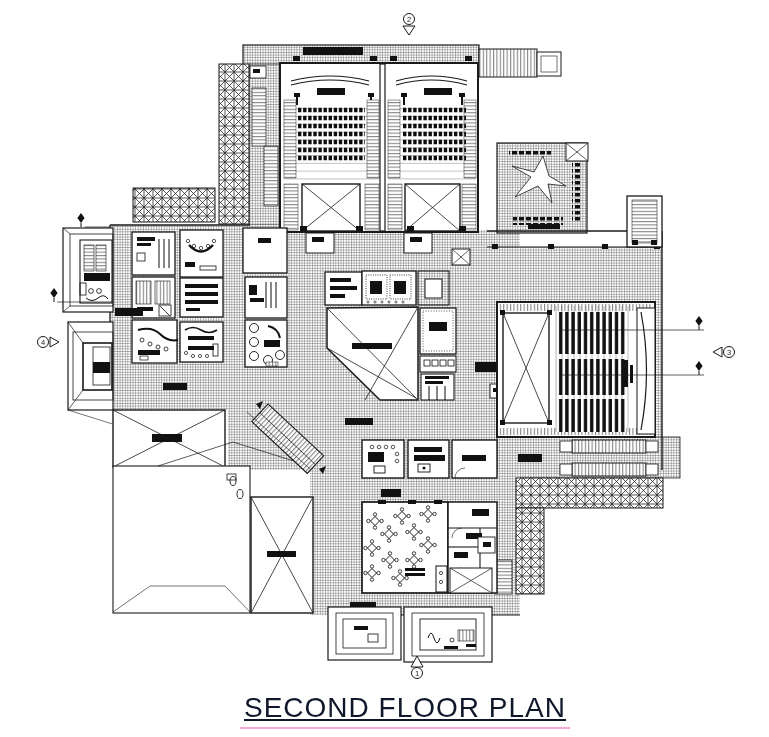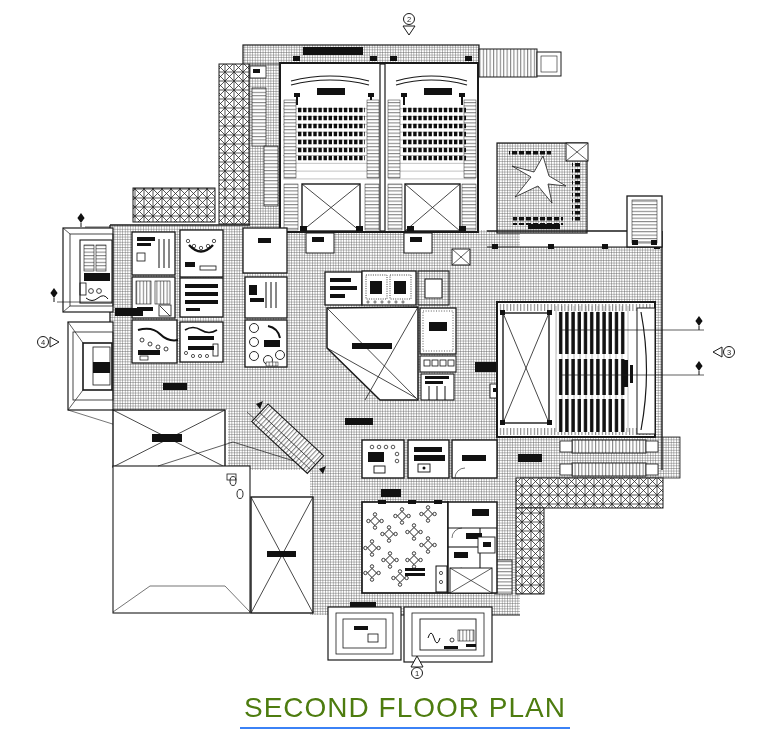--- a/index.html
+++ b/index.html
@@ -1,21 +1,21 @@
 <!DOCTYPE html>
 <html><head>
 <meta charset="utf-8">
 <style>
   html,body{margin:0;padding:0;background:#ffffff;}
   .stage{position:relative;width:769px;height:737px;background:#ffffff;overflow:hidden;
          font-family:"Liberation Sans",sans-serif;}
   .stage svg{position:absolute;left:0;top:0;}
   .plan-title{position:absolute;left:240px;top:692px;width:264px;text-align:center;}
-  .plan-title span{display:inline-block;font-size:28px;letter-spacing:1px;color:#4d7c0f;
-         border-bottom:2px solid #3b82f6;padding:0 4px 3px 4px;white-space:nowrap;}
+  .plan-title span{display:inline-block;font-size:28px;letter-spacing:1px;color:#0f172a;
+         border-bottom:2px solid #f9a8d4;padding:0 4px 3px 4px;white-space:nowrap;text-decoration:underline;}
   text{font-family:"Liberation Sans",sans-serif;}
 </style>
 </head>
 <body>
 
 <div class="stage">
 <svg width="769" height="737" viewBox="0 0 769 737">
 <defs>
   <pattern id="hatch" width="2.6" height="2.6" patternUnits="userSpaceOnUse">
     <rect width="2.6" height="2.6" fill="#ffffff"></rect>

